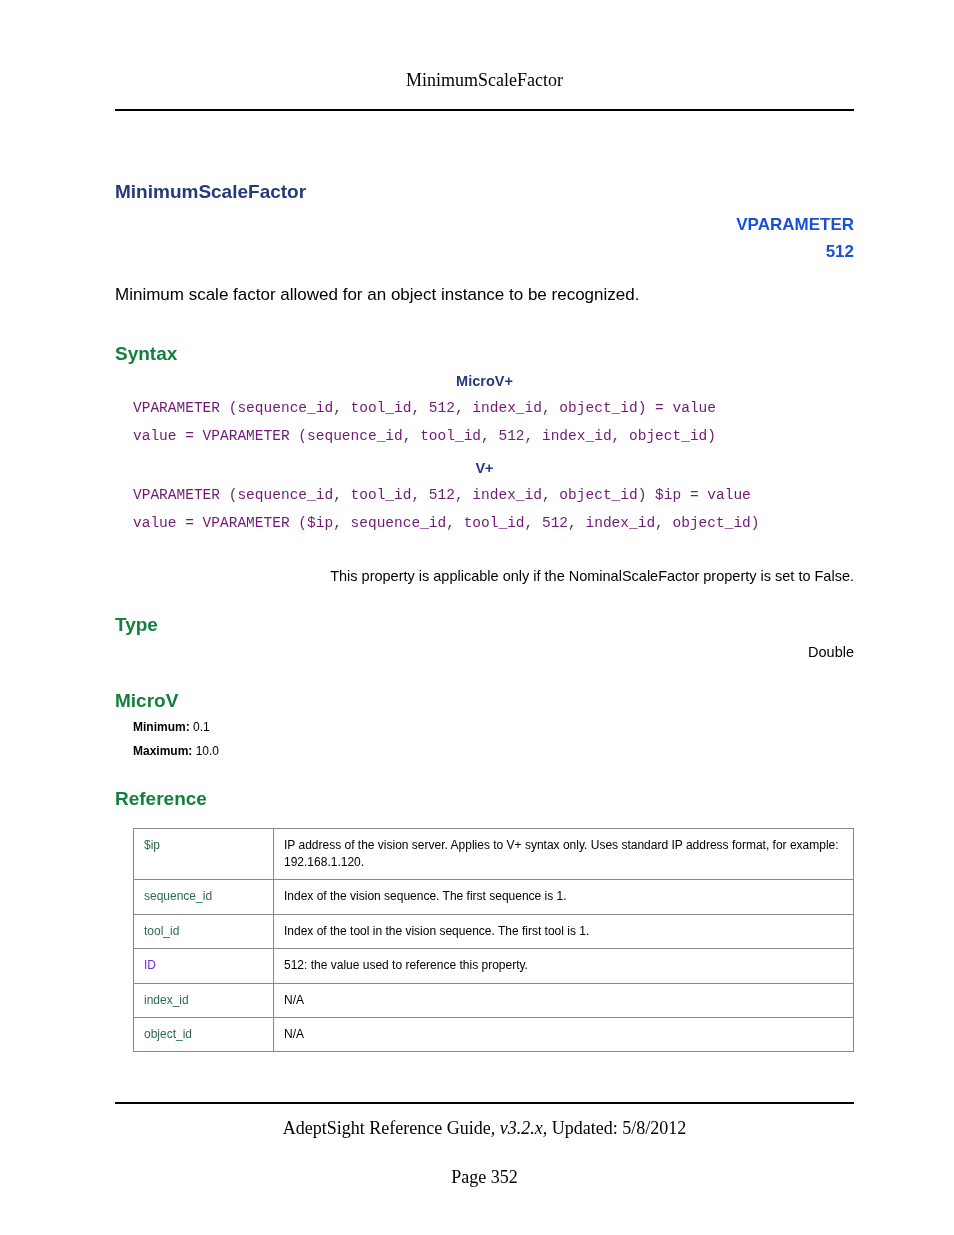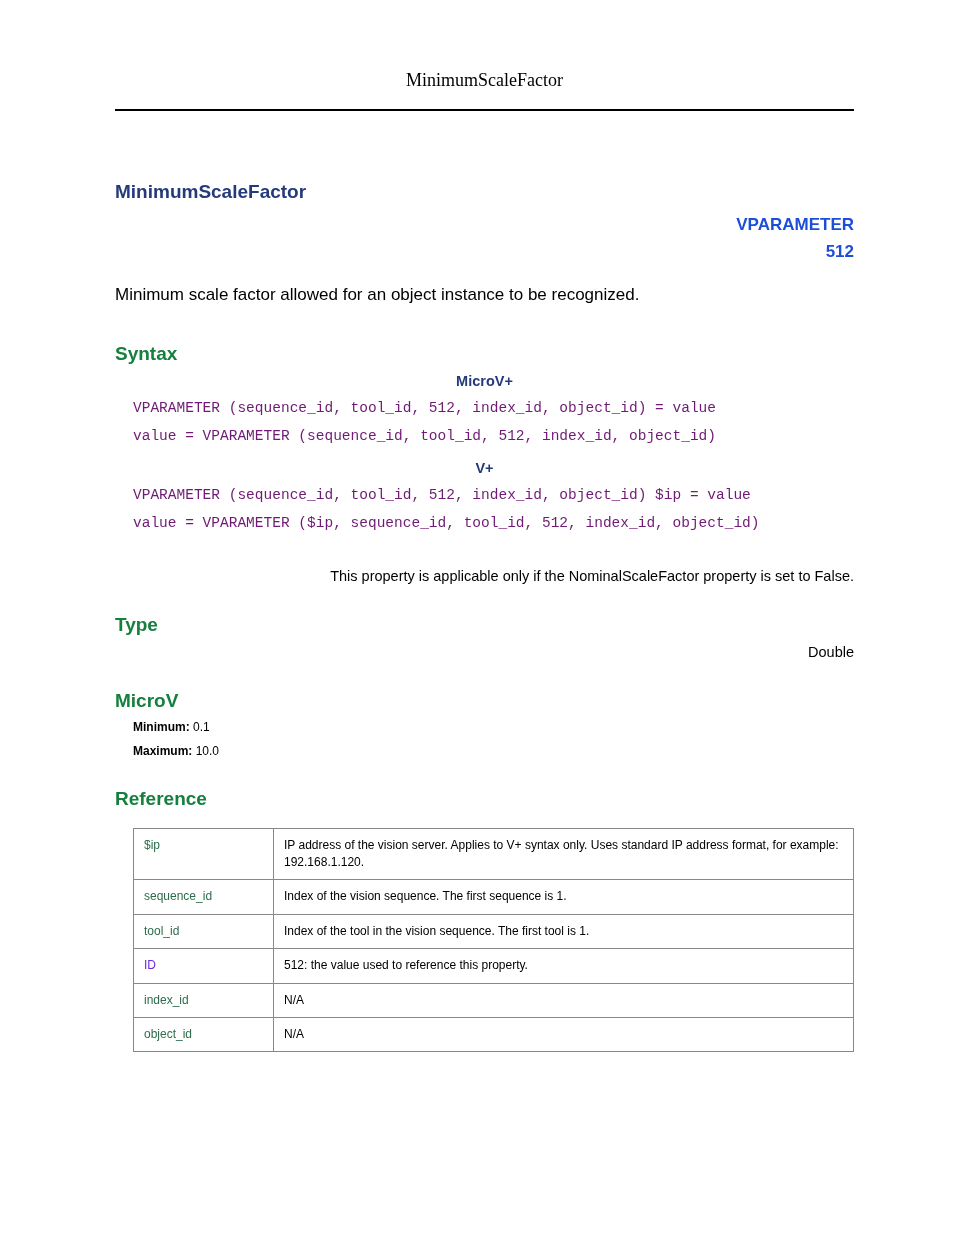--- a/index.html
+++ b/index.html
@@ -192,14 +192,22 @@
             <td>N/A</td>
           </tr>
           <tr>
             <td class="name">object_id</td>
             <td>N/A</td>
           </tr>
         </tbody>
     </table>
   </div>
 
+  <div class="footer-rule">
+    <div class="footer-line">
+      <span>AdeptSight Reference Guide</span><span class="ver">, <span>v3.2.x</span></span>, <span>Updated:</span> <span>5/8/2012</span>
+    </div>
+    <div class="page-number">
+      <span>Page</span> <span>352</span>
+    </div>
+  </div>
 
 </div>
 
 </body></html>

